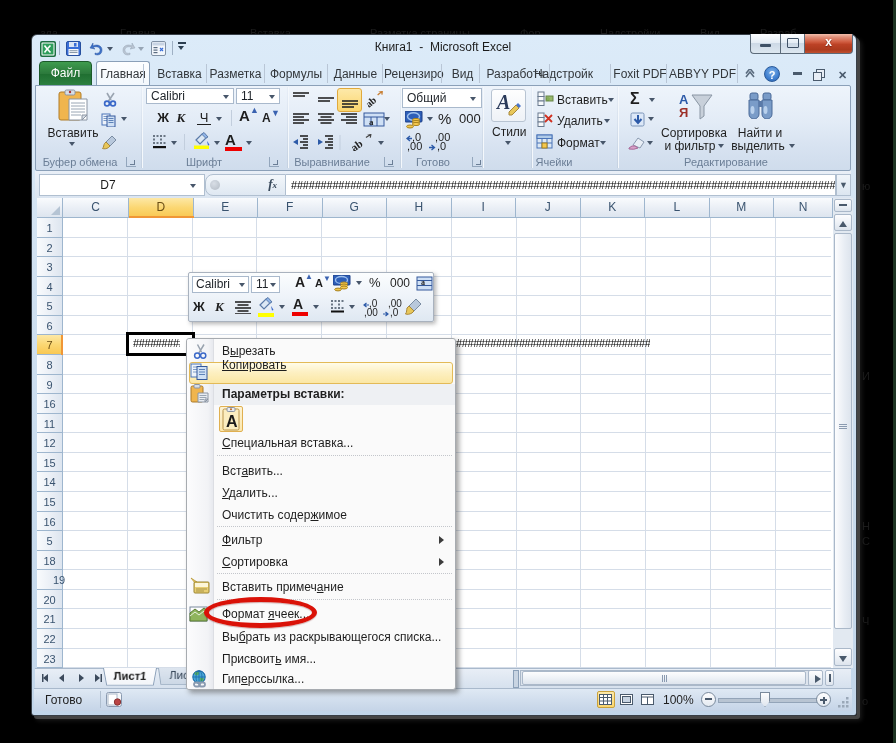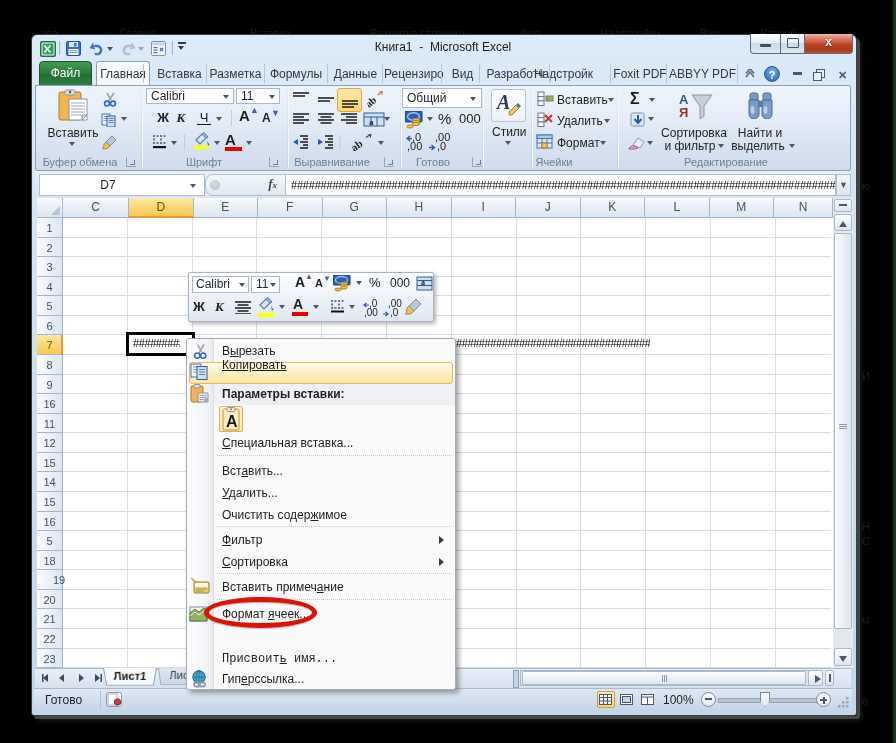--- a/index.html
+++ b/index.html
@@ -662,21 +662,22 @@
 <div class="mi" style="top:169px;">Очистить содер<u>ж</u>имое</div>
 <div class="msep" style="top:187px;"></div>
 <div class="mi" style="top:194px;"><u>Ф</u>ильтр</div>
 <div class="marr" style="top:197px;"></div>
 <div class="mi" style="top:216px;"><u>С</u>ортировка</div>
 <div class="marr" style="top:219px;"></div>
 <div class="msep" style="top:234px;"></div>
 <div class="mi" style="top:241px;">Вставить примеч<u>а</u>ние</div>
 <div class="msep" style="top:260px;"></div>
 <div class="mi" style="top:268px;">Формат <u>я</u>чеек...</div>
-<div class="mi" style="top:313px;font-family:Liberation Mono, monospace;">Присвоит<u>ь</u> имя...</div>
+<div class="mi" style="top:291px;">Вы<u>б</u>рать из раскрывающегося списка...</div>
+<div class="mi" style="top:313px;">Присвоит<u>ь</u> имя...</div>
 <div class="mi" style="top:333px;">Гип<u>е</u>рссылка...</div>
 </div>
 <svg class="abs" style="left:193px;top:344px;z-index:61;" width="15" height="15" viewBox="0 0 15 15">
     <path d="M4.5 0.5 L8.5 8 M11 0.5 L5.8 9.2" stroke="#98a2ae" stroke-width="1.5"></path>
     <circle cx="4.2" cy="11.6" r="2.6" fill="none" stroke="#3a68c8" stroke-width="1.5"></circle>
     <circle cx="10.2" cy="11.6" r="2.6" fill="none" stroke="#3a68c8" stroke-width="1.5"></circle>
   </svg>
 <svg class="abs" style="left:190px;top:363px;z-index:61;" width="20" height="17" viewBox="0 0 20 17">
     <rect x="1" y="1" width="10" height="13" fill="#eef3fa" stroke="#4a74b8"></rect>
     <g stroke="#7d9cc8" stroke-width="1">

